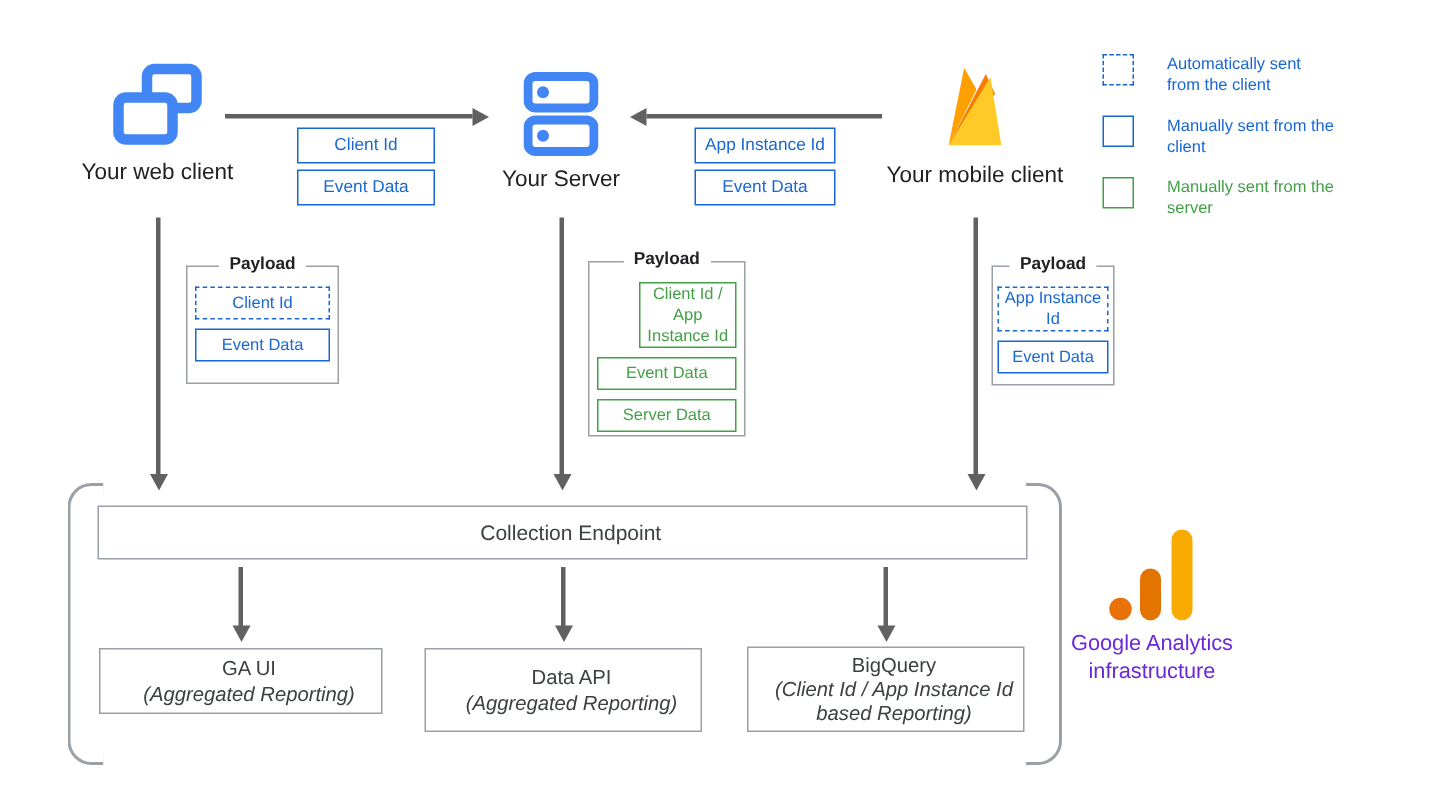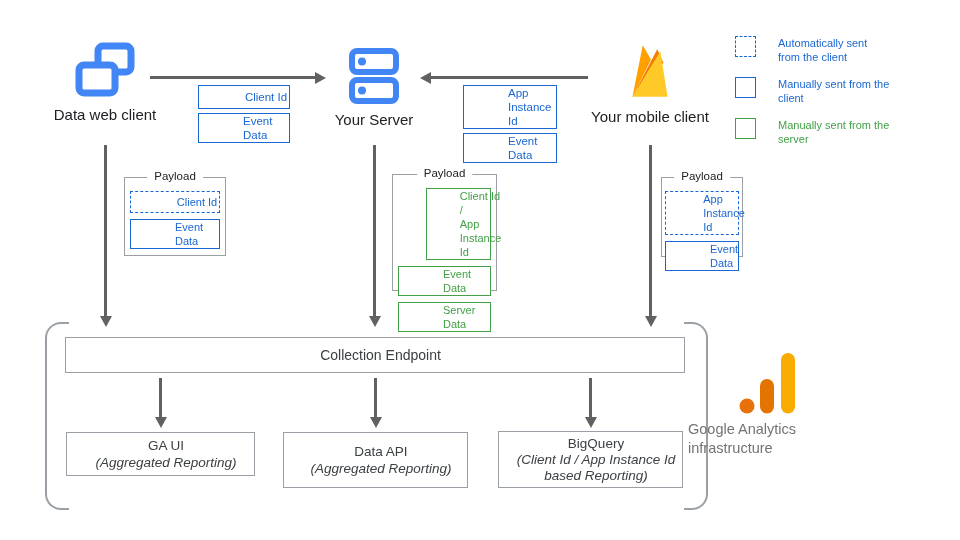--- a/index.html
+++ b/index.html
@@ -26,74 +26,74 @@
   }
   .head-down::after {
     content:""; position:absolute; bottom:-10px; left:-4.5px;
     border-top:11px solid #616161; border-left:6px solid transparent; border-right:6px solid transparent;
   }
 
   
   .tag {
     box-sizing:border-box; border:1.5px solid #1967D2; color:#1967D2; background:#fff;
     font-size:11.5px; font-weight:500; display:flex; align-items:center; justify-content:center;
-    min-height:24px; text-align:left; white-space:pre-line; line-height:14px;padding-left:44px;
+    min-height:24px; text-align:center; white-space:pre-line; line-height:14px;
   }
   .tag.dashed { border-style:dashed; }
   .tag.green  { border-color:#43A047; color:#43A047; }
   .tag-col { position:absolute; display:flex; flex-direction:column; gap:4px; }
 
   
   .payload { position:absolute; box-sizing:border-box; border:1px solid #9AA0A6; background:#fff; }
   .payload-title {
     position:absolute; top:-8px; left:50%; transform:translateX(-50%);
-    background:#fff; padding:0 7px; font-size:11.5px; font-weight:400; color:#202124; white-space:nowrap;
+    background:#fff; padding:0 7px; font-size:11.5px; font-weight:700; color:#202124; white-space:nowrap;
   }
   .payload-items { display:flex; flex-direction:column; gap:6px; padding:13px 5px 0 5px; }
   .payload-items .tag { min-height:22px; font-size:11px; }
 
   
   .gbox {
     position:absolute; box-sizing:border-box; border:1px solid #9AA0A6; background:#fff;
     display:flex; flex-direction:column; align-items:center; justify-content:center;
     font-size:13.5px; color:#3C4043; text-align:center; line-height:17px;padding-left:11px;
   }
   .gbox .sub { font-style:italic; }
   .bracket-left {
     position:absolute; left:45px; top:322px; width:22px; height:184px;
     border:2px solid #9AA0A6; border-right:none; border-radius:16px 0 0 16px;
   }
   .bracket-right {
     position:absolute; left:684px; top:322px; width:22px; height:184px;
     border:2px solid #9AA0A6; border-left:none; border-radius:0 16px 16px 0;
   }
   .infra-label {
-    position:absolute; left:688px; top:420px; width:160px; text-align:left;
-    font-size:14.5px; line-height:19px; color:#737373;
+    position:absolute; left:688px; top:420px; width:160px; text-align:center;
+    font-size:14.5px; line-height:19px; color:#6d28d9;
   }
 
   
   .legend-item { position:absolute; left:735px; display:flex; gap:22px; }
   .swatch { box-sizing:border-box; width:21px; height:21px; border:1.6px solid #1967D2; background:#fff; flex:none; }
   .swatch.dashed { border-style:dashed; }
   .swatch.green  { border-color:#43A047; }
   .legend-text { font-size:11px; line-height:14px; font-weight:500; color:#1967D2; width:112px; }
   .legend-text.green { color:#43A047; }
 </style>
 </head>
 <body>
 
 <div class="canvas">
 
   <div class="node" style="left:45px; top:42px; width:120px;">
     <svg width="60" height="56" viewBox="0 0 60 56">
       <rect x="23" y="4" width="33" height="26" rx="5" fill="#fff" stroke="#4285F4" stroke-width="7"></rect>
       <rect x="4" y="23" width="36" height="28" rx="5" fill="#fff" stroke="#4285F4" stroke-width="7"></rect>
     </svg>
-    <div class="node-label" style="margin-top:8px;">Data web client</div>
+    <div class="node-label" style="margin-top:8px;">Your web client</div>
   </div>
 
   <div class="node" style="left:314px; top:48px; width:120px;">
     <svg width="50" height="57" viewBox="0 0 50 57">
       <rect x="3" y="3" width="44" height="21" rx="5" fill="#fff" stroke="#4285F4" stroke-width="6"></rect>
       <circle cx="13" cy="13.5" r="4" fill="#4285F4"></circle>
       <rect x="3" y="32" width="44" height="21" rx="5" fill="#fff" stroke="#4285F4" stroke-width="6"></rect>
       <circle cx="13" cy="42.5" r="4" fill="#4285F4"></circle>
     </svg>
     <div class="node-label" style="margin-top:6px;">Your Server</div>

